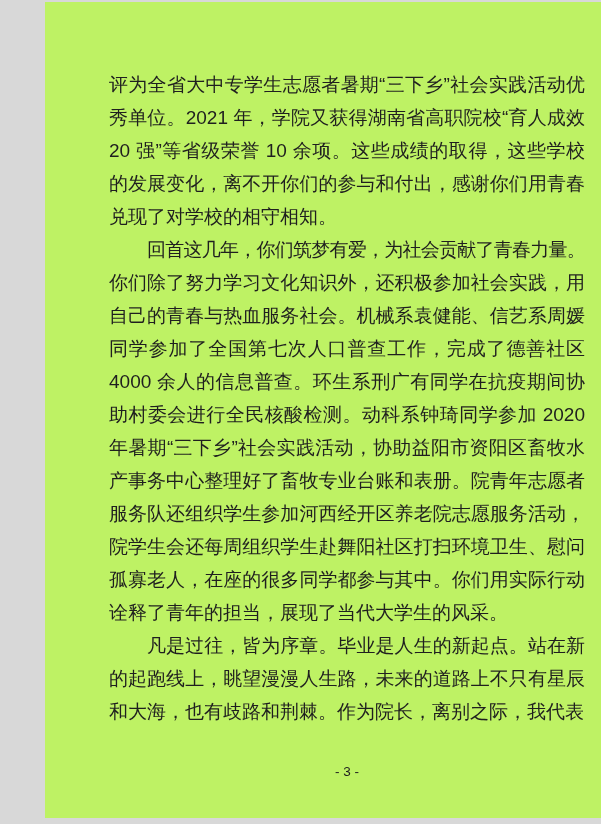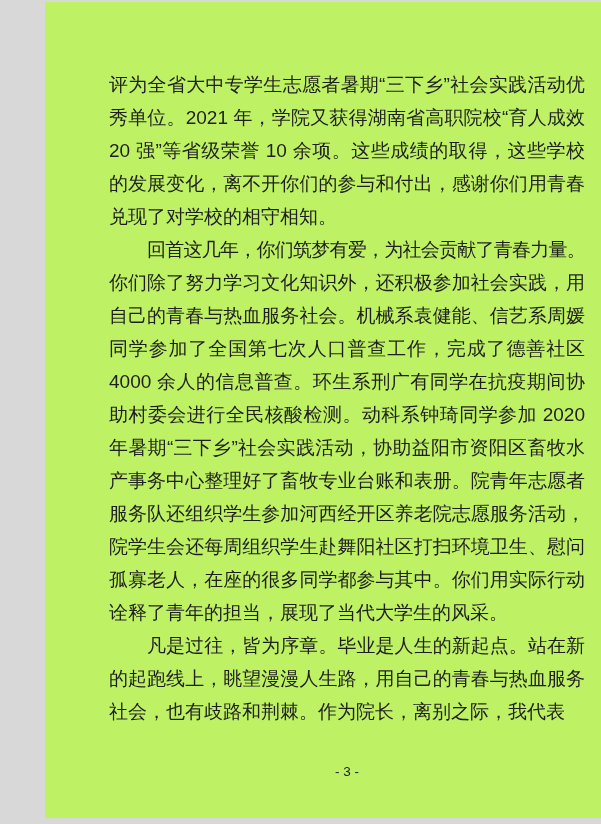--- a/index.html
+++ b/index.html
@@ -53,18 +53,18 @@
     line-height: 20px;
   }
 </style>
 </head>
 <body>
 
 <div class="sheet">
   <div class="content">
     <p>评为全省大中专学生志愿者暑期“三下乡”社会实践活动优秀单位。2021 年，学院又获得湖南省高职院校“育人成效 20 强”等省级荣誉 10 余项。这些成绩的取得，这些学校的发展变化，离不开你们的参与和付出，感谢你们用青春兑现了对学校的相守相知。</p>
     <p class="indent"><b class="bold-lead">回首这几年，你们筑梦有爱，为社会贡献了青春力量。</b><span>你们除了努力学习文化知识外，还积极参加社会实践，用自己的青春与热血服务社会。机械系袁健能、信艺系周媛同学参加了全国第七次人口普查工作，完成了德善社区 4000 余人的信息普查。环生系刑广有同学在抗疫期间协助村委会进行全民核酸检测。动科系钟琦同学参加 2020 年暑期“三下乡”社会实践活动，协助益阳市资阳区畜牧水产事务中心整理好了畜牧专业台账和表册。院青年志愿者服务队还组织学生参加河西经开区养老院志愿服务活动，院学生会还每周组织学生赴舞阳社区打扫环境卫生、慰问孤寡老人，在座的很多同学都参与其中。你们用实际行动诠释了青年的担当，展现了当代大学生的风采。</span></p>
-    <p class="indent">凡是过往，皆为序章。毕业是人生的新起点。站在新的起跑线上，眺望漫漫人生路，用自己的青春与热血服务社会，也有歧路和荆棘。作为院长，离别之际，我代表</p>
+    <p class="indent">凡是过往，皆为序章。毕业是人生的新起点。站在新的起跑线上，眺望漫漫人生路，未来的道路上不只有星辰和大海，也有歧路和荆棘。作为院长，离别之际，我代表</p>
   </div>
   <div class="footer">
     <span>- 3 -</span>
   </div>
 </div>
 
 </body></html>

